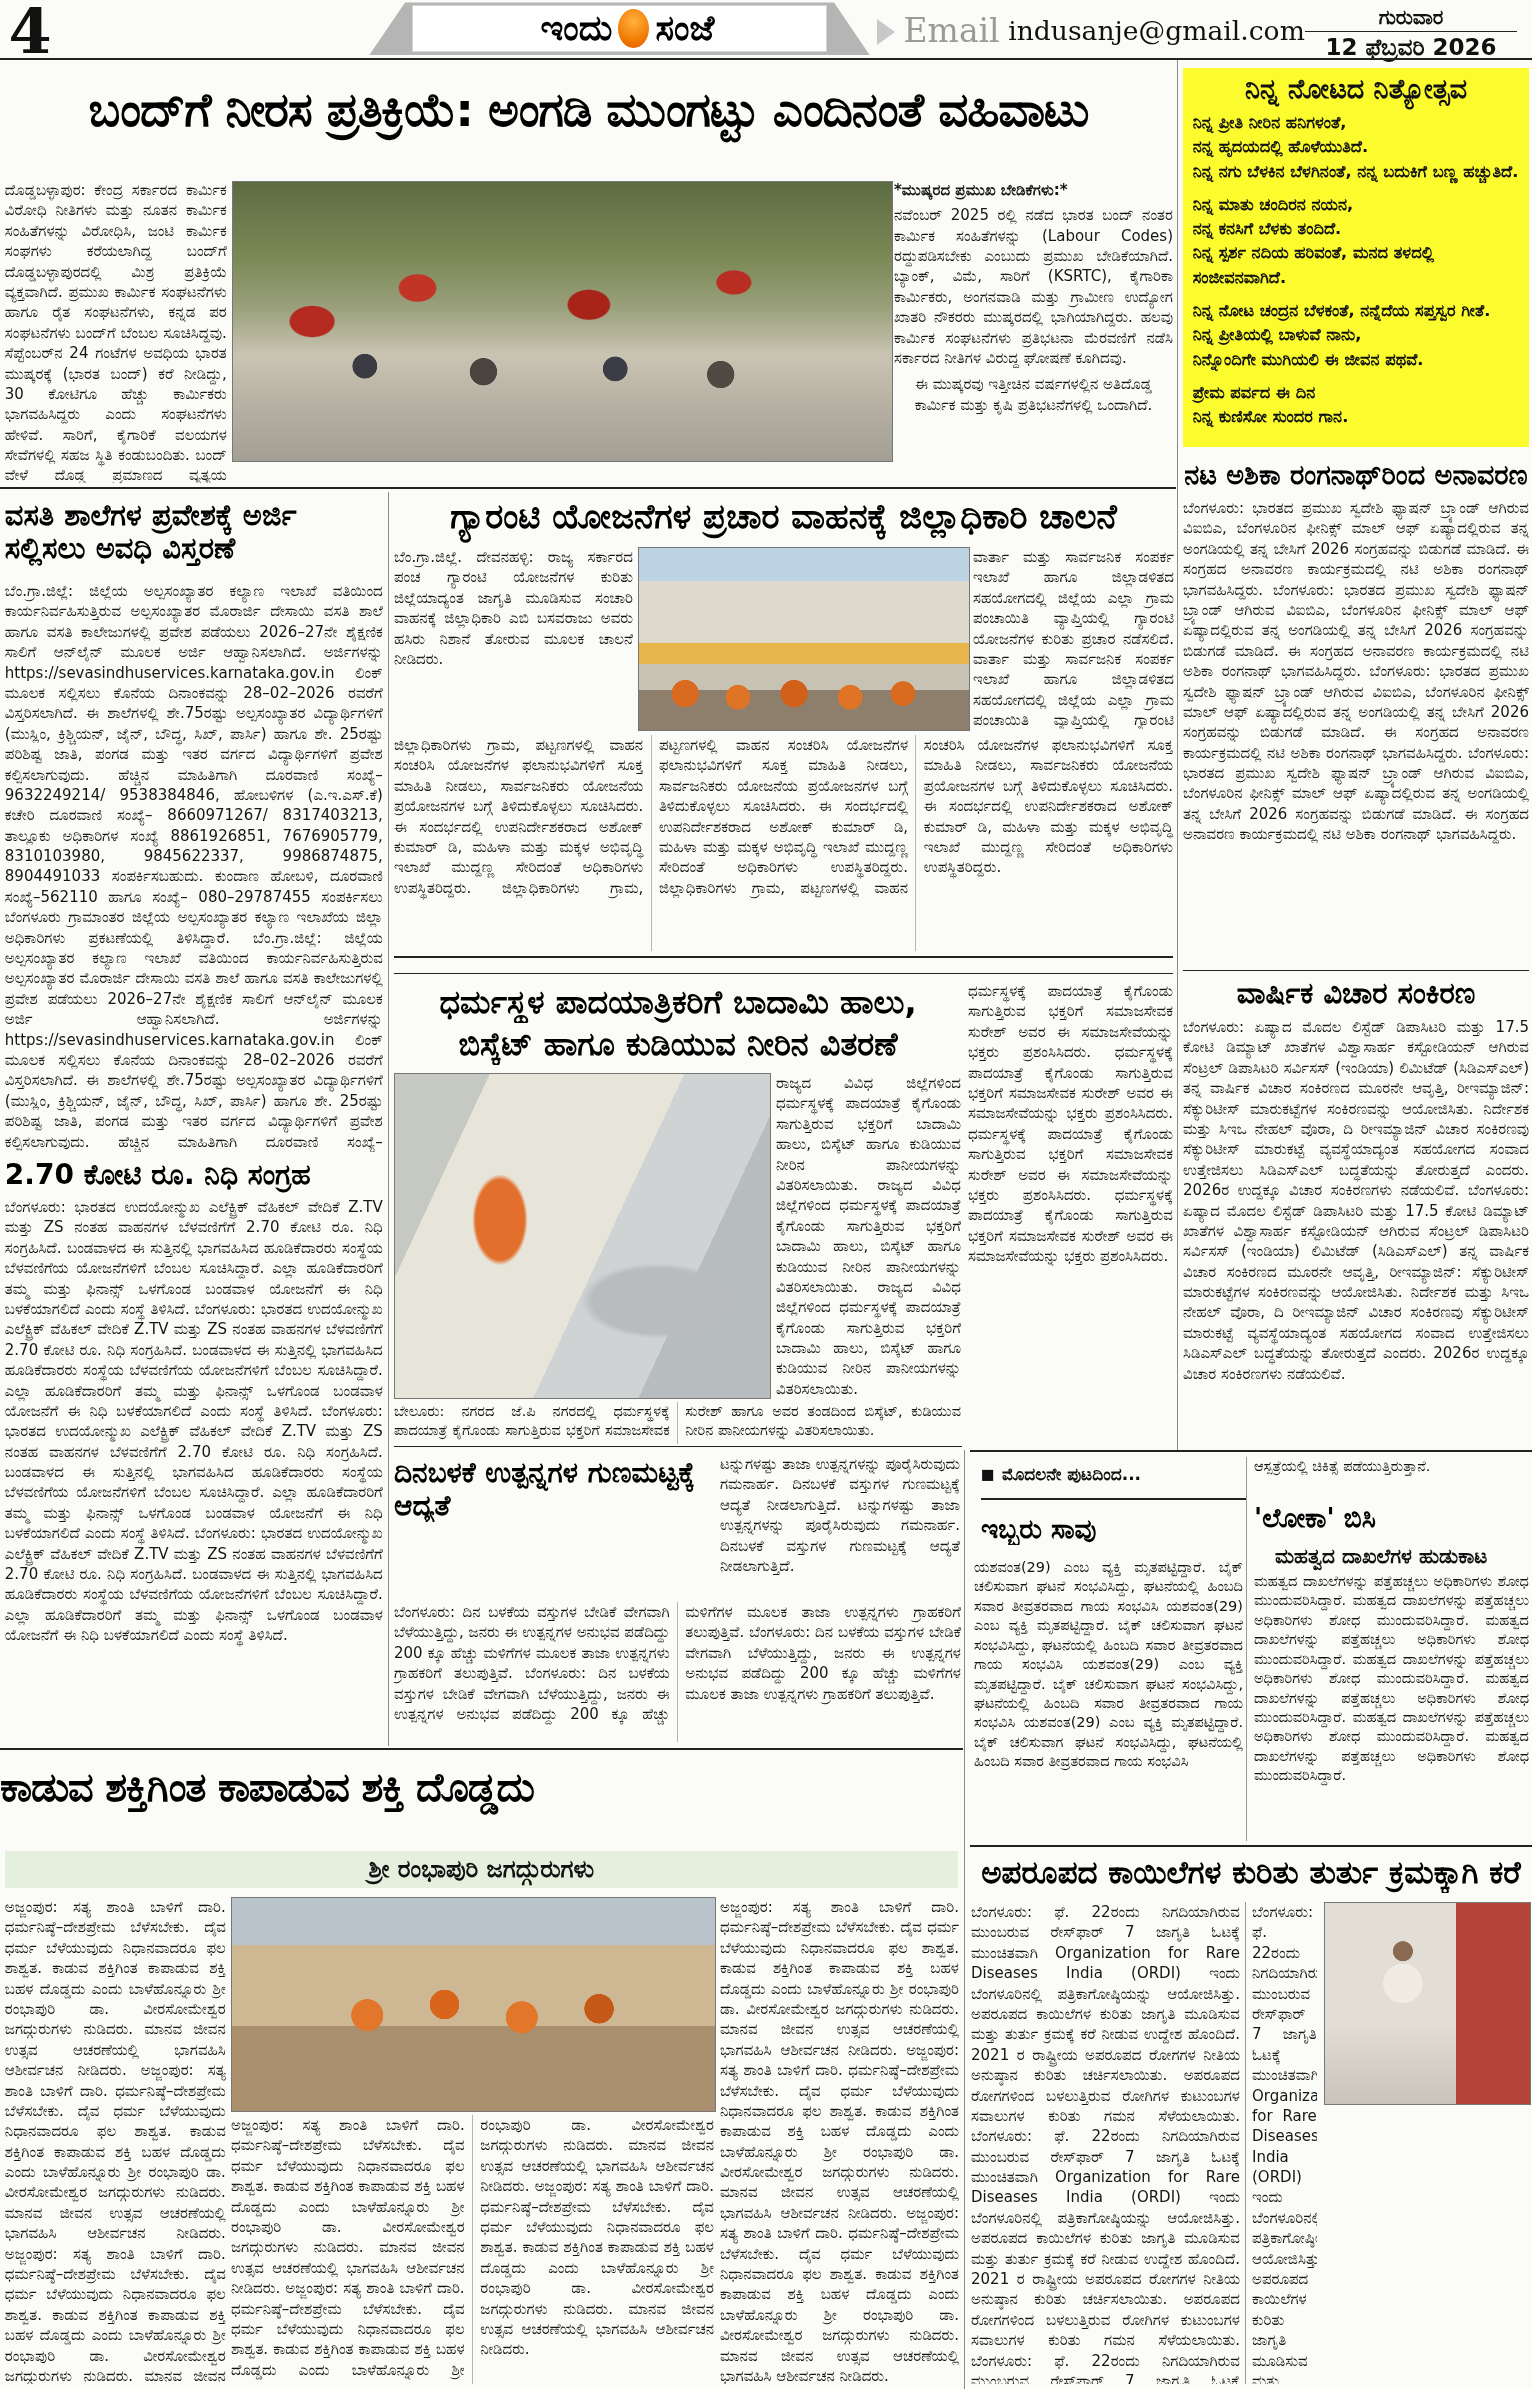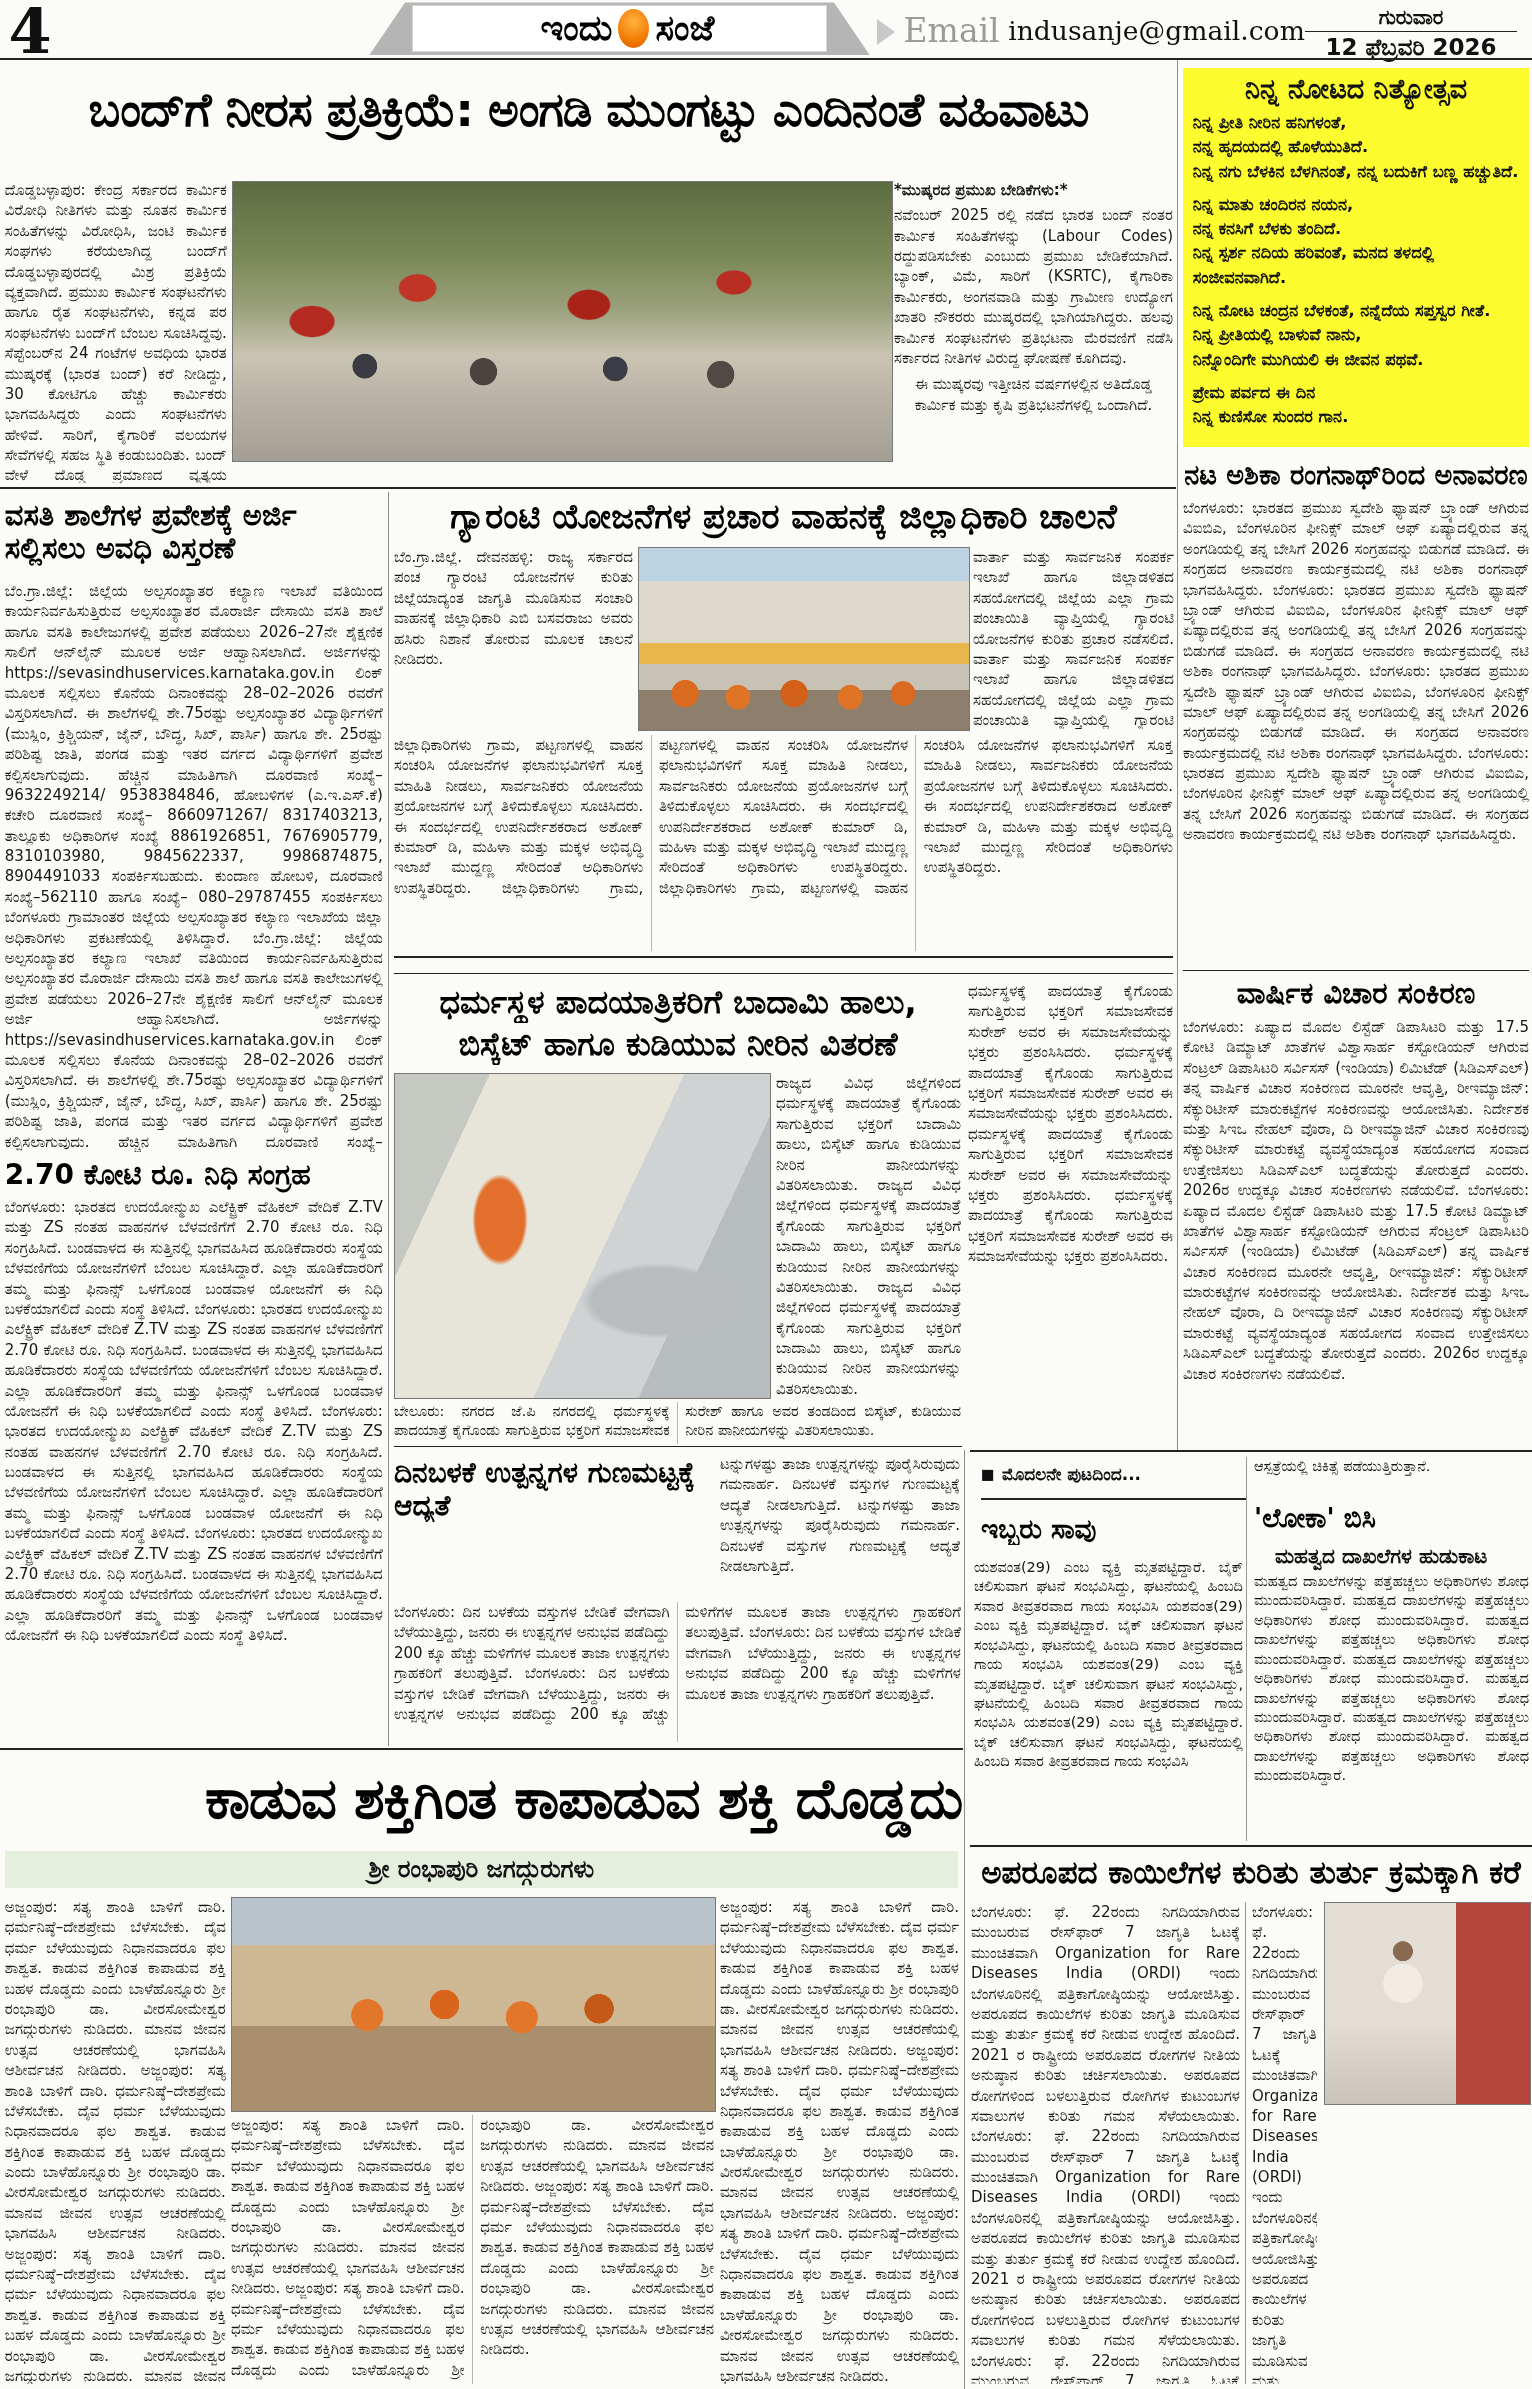--- a/index.html
+++ b/index.html
@@ -160,21 +160,21 @@
   <div class="abs headline nowrap" style="left:981px;top:1513px;width:260px;font-size:26.6px;">ಇಬ್ಬರು ಸಾವು</div>
   <div class="abs small-text" style="left:974px;top:1558px;width:269px;height:280px;">ಯಶವಂತ(29) ಎಂಬ ವ್ಯಕ್ತಿ ಮೃತಪಟ್ಟಿದ್ದಾರೆ. ಬೈಕ್ ಚಲಿಸುವಾಗ ಘಟನೆ ಸಂಭವಿಸಿದ್ದು, ಘಟನೆಯಲ್ಲಿ ಹಿಂಬದಿ ಸವಾರ ತೀವ್ರತರವಾದ ಗಾಯ ಸಂಭವಿಸಿ ಯಶವಂತ(29) ಎಂಬ ವ್ಯಕ್ತಿ ಮೃತಪಟ್ಟಿದ್ದಾರೆ. ಬೈಕ್ ಚಲಿಸುವಾಗ ಘಟನೆ ಸಂಭವಿಸಿದ್ದು, ಘಟನೆಯಲ್ಲಿ ಹಿಂಬದಿ ಸವಾರ ತೀವ್ರತರವಾದ ಗಾಯ ಸಂಭವಿಸಿ ಯಶವಂತ(29) ಎಂಬ ವ್ಯಕ್ತಿ ಮೃತಪಟ್ಟಿದ್ದಾರೆ. ಬೈಕ್ ಚಲಿಸುವಾಗ ಘಟನೆ ಸಂಭವಿಸಿದ್ದು, ಘಟನೆಯಲ್ಲಿ ಹಿಂಬದಿ ಸವಾರ ತೀವ್ರತರವಾದ ಗಾಯ ಸಂಭವಿಸಿ ಯಶವಂತ(29) ಎಂಬ ವ್ಯಕ್ತಿ ಮೃತಪಟ್ಟಿದ್ದಾರೆ. ಬೈಕ್ ಚಲಿಸುವಾಗ ಘಟನೆ ಸಂಭವಿಸಿದ್ದು, ಘಟನೆಯಲ್ಲಿ ಹಿಂಬದಿ ಸವಾರ ತೀವ್ರತರವಾದ ಗಾಯ ಸಂಭವಿಸಿ</div>
   <div class="abs rule-v" style="left:1246px;top:1457px;width:0.6px;height:384px;background:#999;"></div>
   <div class="abs small-text" style="left:1254px;top:1457px;width:275px;height:37px;">ಆಸ್ಪತ್ರೆಯಲ್ಲಿ ಚಿಕಿತ್ಸೆ ಪಡೆಯುತ್ತಿರುತ್ತಾನೆ.</div>
   <div class="abs headline nowrap" style="left:1254px;top:1502px;width:275px;font-size:26.6px;">'ಲೋಕಾ' ಬಿಸಿ</div>
   <div class="abs" style="left:1275px;top:1544px;width:254px;font-size:20px;font-weight:800;">ಮಹತ್ವದ ದಾಖಲೆಗಳ ಹುಡುಕಾಟ</div>
   <div class="abs small-text" style="left:1254px;top:1572px;width:275px;height:266px;">ಮಹತ್ವದ ದಾಖಲೆಗಳನ್ನು ಪತ್ತೆಹಚ್ಚಲು ಅಧಿಕಾರಿಗಳು ಶೋಧ ಮುಂದುವರಿಸಿದ್ದಾರೆ. ಮಹತ್ವದ ದಾಖಲೆಗಳನ್ನು ಪತ್ತೆಹಚ್ಚಲು ಅಧಿಕಾರಿಗಳು ಶೋಧ ಮುಂದುವರಿಸಿದ್ದಾರೆ. ಮಹತ್ವದ ದಾಖಲೆಗಳನ್ನು ಪತ್ತೆಹಚ್ಚಲು ಅಧಿಕಾರಿಗಳು ಶೋಧ ಮುಂದುವರಿಸಿದ್ದಾರೆ. ಮಹತ್ವದ ದಾಖಲೆಗಳನ್ನು ಪತ್ತೆಹಚ್ಚಲು ಅಧಿಕಾರಿಗಳು ಶೋಧ ಮುಂದುವರಿಸಿದ್ದಾರೆ. ಮಹತ್ವದ ದಾಖಲೆಗಳನ್ನು ಪತ್ತೆಹಚ್ಚಲು ಅಧಿಕಾರಿಗಳು ಶೋಧ ಮುಂದುವರಿಸಿದ್ದಾರೆ. ಮಹತ್ವದ ದಾಖಲೆಗಳನ್ನು ಪತ್ತೆಹಚ್ಚಲು ಅಧಿಕಾರಿಗಳು ಶೋಧ ಮುಂದುವರಿಸಿದ್ದಾರೆ. ಮಹತ್ವದ ದಾಖಲೆಗಳನ್ನು ಪತ್ತೆಹಚ್ಚಲು ಅಧಿಕಾರಿಗಳು ಶೋಧ ಮುಂದುವರಿಸಿದ್ದಾರೆ.</div>
   <div class="abs rule-h" style="left:970px;top:1845px;width:562px;height:1.8px;"></div>
 
   <div class="abs rule-h" style="left:0;top:1748px;width:963px;height:1.8px;"></div>
-  <div class="abs headline nowrap" style="left:0;top:1757px;width:962px;height:92px;font-size:56px;text-align:right;letter-spacing:-1.2px;line-height:1.5;">ಕಾಡುವ ಶಕ್ತಿಗಿಂತ ಕಾಪಾಡುವ ಶಕ್ತಿ ದೊಡ್ಡದು</div>
+  <div class="abs headline nowrap" style="left:0;top:1757px;width:962px;height:92px;font-size:40px;text-align:left;letter-spacing:-1.2px;line-height:1.5;">ಕಾಡುವ ಶಕ್ತಿಗಿಂತ ಕಾಪಾಡುವ ಶಕ್ತಿ ದೊಡ್ಡದು</div>
   <div class="abs" style="left:4.8px;top:1851px;width:953px;height:37px;background:#e4efdd;">
     <div style="font-size:24px;font-weight:800;text-align:center;line-height:37px;">ಶ್ರೀ ರಂಭಾಪುರಿ ಜಗದ್ಗುರುಗಳು</div>
   </div>
   <div class="abs body-text" style="left:4.8px;top:1897px;width:221px;height:487px;">ಅಜ್ಜಂಪುರ: ಸತ್ಯ ಶಾಂತಿ ಬಾಳಿಗೆ ದಾರಿ. ಧರ್ಮನಿಷ್ಠೆ–ದೇಶಪ್ರೇಮ ಬೆಳೆಸಬೇಕು. ದೈವ ಧರ್ಮ ಬೆಳೆಯುವುದು ನಿಧಾನವಾದರೂ ಫಲ ಶಾಶ್ವತ. ಕಾಡುವ ಶಕ್ತಿಗಿಂತ ಕಾಪಾಡುವ ಶಕ್ತಿ ಬಹಳ ದೊಡ್ಡದು ಎಂದು ಬಾಳೆಹೊನ್ನೂರು ಶ್ರೀ ರಂಭಾಪುರಿ ಡಾ. ವೀರಸೋಮೇಶ್ವರ ಜಗದ್ಗುರುಗಳು ನುಡಿದರು. ಮಾನವ ಜೀವನ ಉತ್ಸವ ಆಚರಣೆಯಲ್ಲಿ ಭಾಗವಹಿಸಿ ಆಶೀರ್ವಚನ ನೀಡಿದರು. ಅಜ್ಜಂಪುರ: ಸತ್ಯ ಶಾಂತಿ ಬಾಳಿಗೆ ದಾರಿ. ಧರ್ಮನಿಷ್ಠೆ–ದೇಶಪ್ರೇಮ ಬೆಳೆಸಬೇಕು. ದೈವ ಧರ್ಮ ಬೆಳೆಯುವುದು ನಿಧಾನವಾದರೂ ಫಲ ಶಾಶ್ವತ. ಕಾಡುವ ಶಕ್ತಿಗಿಂತ ಕಾಪಾಡುವ ಶಕ್ತಿ ಬಹಳ ದೊಡ್ಡದು ಎಂದು ಬಾಳೆಹೊನ್ನೂರು ಶ್ರೀ ರಂಭಾಪುರಿ ಡಾ. ವೀರಸೋಮೇಶ್ವರ ಜಗದ್ಗುರುಗಳು ನುಡಿದರು. ಮಾನವ ಜೀವನ ಉತ್ಸವ ಆಚರಣೆಯಲ್ಲಿ ಭಾಗವಹಿಸಿ ಆಶೀರ್ವಚನ ನೀಡಿದರು. ಅಜ್ಜಂಪುರ: ಸತ್ಯ ಶಾಂತಿ ಬಾಳಿಗೆ ದಾರಿ. ಧರ್ಮನಿಷ್ಠೆ–ದೇಶಪ್ರೇಮ ಬೆಳೆಸಬೇಕು. ದೈವ ಧರ್ಮ ಬೆಳೆಯುವುದು ನಿಧಾನವಾದರೂ ಫಲ ಶಾಶ್ವತ. ಕಾಡುವ ಶಕ್ತಿಗಿಂತ ಕಾಪಾಡುವ ಶಕ್ತಿ ಬಹಳ ದೊಡ್ಡದು ಎಂದು ಬಾಳೆಹೊನ್ನೂರು ಶ್ರೀ ರಂಭಾಪುರಿ ಡಾ. ವೀರಸೋಮೇಶ್ವರ ಜಗದ್ಗುರುಗಳು ನುಡಿದರು. ಮಾನವ ಜೀವನ ಉತ್ಸವ ಆಚರಣೆಯಲ್ಲಿ ಭಾಗವಹಿಸಿ ಆಶೀರ್ವಚನ ನೀಡಿದರು.</div>
   <div class="abs photo photo-procession" style="left:231px;top:1897px;width:483px;height:213px;"></div>
   <div class="abs body-text cols2" style="left:231px;top:2115px;width:483px;height:269px;">ಅಜ್ಜಂಪುರ: ಸತ್ಯ ಶಾಂತಿ ಬಾಳಿಗೆ ದಾರಿ. ಧರ್ಮನಿಷ್ಠೆ–ದೇಶಪ್ರೇಮ ಬೆಳೆಸಬೇಕು. ದೈವ ಧರ್ಮ ಬೆಳೆಯುವುದು ನಿಧಾನವಾದರೂ ಫಲ ಶಾಶ್ವತ. ಕಾಡುವ ಶಕ್ತಿಗಿಂತ ಕಾಪಾಡುವ ಶಕ್ತಿ ಬಹಳ ದೊಡ್ಡದು ಎಂದು ಬಾಳೆಹೊನ್ನೂರು ಶ್ರೀ ರಂಭಾಪುರಿ ಡಾ. ವೀರಸೋಮೇಶ್ವರ ಜಗದ್ಗುರುಗಳು ನುಡಿದರು. ಮಾನವ ಜೀವನ ಉತ್ಸವ ಆಚರಣೆಯಲ್ಲಿ ಭಾಗವಹಿಸಿ ಆಶೀರ್ವಚನ ನೀಡಿದರು. ಅಜ್ಜಂಪುರ: ಸತ್ಯ ಶಾಂತಿ ಬಾಳಿಗೆ ದಾರಿ. ಧರ್ಮನಿಷ್ಠೆ–ದೇಶಪ್ರೇಮ ಬೆಳೆಸಬೇಕು. ದೈವ ಧರ್ಮ ಬೆಳೆಯುವುದು ನಿಧಾನವಾದರೂ ಫಲ ಶಾಶ್ವತ. ಕಾಡುವ ಶಕ್ತಿಗಿಂತ ಕಾಪಾಡುವ ಶಕ್ತಿ ಬಹಳ ದೊಡ್ಡದು ಎಂದು ಬಾಳೆಹೊನ್ನೂರು ಶ್ರೀ ರಂಭಾಪುರಿ ಡಾ. ವೀರಸೋಮೇಶ್ವರ ಜಗದ್ಗುರುಗಳು ನುಡಿದರು. ಮಾನವ ಜೀವನ ಉತ್ಸವ ಆಚರಣೆಯಲ್ಲಿ ಭಾಗವಹಿಸಿ ಆಶೀರ್ವಚನ ನೀಡಿದರು. ಅಜ್ಜಂಪುರ: ಸತ್ಯ ಶಾಂತಿ ಬಾಳಿಗೆ ದಾರಿ. ಧರ್ಮನಿಷ್ಠೆ–ದೇಶಪ್ರೇಮ ಬೆಳೆಸಬೇಕು. ದೈವ ಧರ್ಮ ಬೆಳೆಯುವುದು ನಿಧಾನವಾದರೂ ಫಲ ಶಾಶ್ವತ. ಕಾಡುವ ಶಕ್ತಿಗಿಂತ ಕಾಪಾಡುವ ಶಕ್ತಿ ಬಹಳ ದೊಡ್ಡದು ಎಂದು ಬಾಳೆಹೊನ್ನೂರು ಶ್ರೀ ರಂಭಾಪುರಿ ಡಾ. ವೀರಸೋಮೇಶ್ವರ ಜಗದ್ಗುರುಗಳು ನುಡಿದರು. ಮಾನವ ಜೀವನ ಉತ್ಸವ ಆಚರಣೆಯಲ್ಲಿ ಭಾಗವಹಿಸಿ ಆಶೀರ್ವಚನ ನೀಡಿದರು.</div>
   <div class="abs body-text" style="left:720px;top:1897px;width:239px;height:487px;">ಅಜ್ಜಂಪುರ: ಸತ್ಯ ಶಾಂತಿ ಬಾಳಿಗೆ ದಾರಿ. ಧರ್ಮನಿಷ್ಠೆ–ದೇಶಪ್ರೇಮ ಬೆಳೆಸಬೇಕು. ದೈವ ಧರ್ಮ ಬೆಳೆಯುವುದು ನಿಧಾನವಾದರೂ ಫಲ ಶಾಶ್ವತ. ಕಾಡುವ ಶಕ್ತಿಗಿಂತ ಕಾಪಾಡುವ ಶಕ್ತಿ ಬಹಳ ದೊಡ್ಡದು ಎಂದು ಬಾಳೆಹೊನ್ನೂರು ಶ್ರೀ ರಂಭಾಪುರಿ ಡಾ. ವೀರಸೋಮೇಶ್ವರ ಜಗದ್ಗುರುಗಳು ನುಡಿದರು. ಮಾನವ ಜೀವನ ಉತ್ಸವ ಆಚರಣೆಯಲ್ಲಿ ಭಾಗವಹಿಸಿ ಆಶೀರ್ವಚನ ನೀಡಿದರು. ಅಜ್ಜಂಪುರ: ಸತ್ಯ ಶಾಂತಿ ಬಾಳಿಗೆ ದಾರಿ. ಧರ್ಮನಿಷ್ಠೆ–ದೇಶಪ್ರೇಮ ಬೆಳೆಸಬೇಕು. ದೈವ ಧರ್ಮ ಬೆಳೆಯುವುದು ನಿಧಾನವಾದರೂ ಫಲ ಶಾಶ್ವತ. ಕಾಡುವ ಶಕ್ತಿಗಿಂತ ಕಾಪಾಡುವ ಶಕ್ತಿ ಬಹಳ ದೊಡ್ಡದು ಎಂದು ಬಾಳೆಹೊನ್ನೂರು ಶ್ರೀ ರಂಭಾಪುರಿ ಡಾ. ವೀರಸೋಮೇಶ್ವರ ಜಗದ್ಗುರುಗಳು ನುಡಿದರು. ಮಾನವ ಜೀವನ ಉತ್ಸವ ಆಚರಣೆಯಲ್ಲಿ ಭಾಗವಹಿಸಿ ಆಶೀರ್ವಚನ ನೀಡಿದರು. ಅಜ್ಜಂಪುರ: ಸತ್ಯ ಶಾಂತಿ ಬಾಳಿಗೆ ದಾರಿ. ಧರ್ಮನಿಷ್ಠೆ–ದೇಶಪ್ರೇಮ ಬೆಳೆಸಬೇಕು. ದೈವ ಧರ್ಮ ಬೆಳೆಯುವುದು ನಿಧಾನವಾದರೂ ಫಲ ಶಾಶ್ವತ. ಕಾಡುವ ಶಕ್ತಿಗಿಂತ ಕಾಪಾಡುವ ಶಕ್ತಿ ಬಹಳ ದೊಡ್ಡದು ಎಂದು ಬಾಳೆಹೊನ್ನೂರು ಶ್ರೀ ರಂಭಾಪುರಿ ಡಾ. ವೀರಸೋಮೇಶ್ವರ ಜಗದ್ಗುರುಗಳು ನುಡಿದರು. ಮಾನವ ಜೀವನ ಉತ್ಸವ ಆಚರಣೆಯಲ್ಲಿ ಭಾಗವಹಿಸಿ ಆಶೀರ್ವಚನ ನೀಡಿದರು.</div>
 
   <div class="abs headline nowrap" style="left:970px;top:1854px;width:562px;height:39px;font-size:31px;text-align:center;line-height:1.2;">ಅಪರೂಪದ ಕಾಯಿಲೆಗಳ ಕುರಿತು ತುರ್ತು ಕ್ರಮಕ್ಕಾಗಿ ಕರೆ</div>
   <div class="abs body-text" style="left:971px;top:1902px;width:269px;height:482px;">ಬೆಂಗಳೂರು: ಫೆ. 22ರಂದು ನಿಗದಿಯಾಗಿರುವ ಮುಂಬರುವ ರೇಸ್‌ಫಾರ್ 7 ಜಾಗೃತಿ ಓಟಕ್ಕೆ ಮುಂಚಿತವಾಗಿ Organization for Rare Diseases India (ORDI) ಇಂದು ಬೆಂಗಳೂರಿನಲ್ಲಿ ಪತ್ರಿಕಾಗೋಷ್ಠಿಯನ್ನು ಆಯೋಜಿಸಿತ್ತು. ಅಪರೂಪದ ಕಾಯಿಲೆಗಳ ಕುರಿತು ಜಾಗೃತಿ ಮೂಡಿಸುವ ಮತ್ತು ತುರ್ತು ಕ್ರಮಕ್ಕೆ ಕರೆ ನೀಡುವ ಉದ್ದೇಶ ಹೊಂದಿದೆ. 2021 ರ ರಾಷ್ಟ್ರೀಯ ಅಪರೂಪದ ರೋಗಗಳ ನೀತಿಯ ಅನುಷ್ಠಾನ ಕುರಿತು ಚರ್ಚಿಸಲಾಯಿತು. ಅಪರೂಪದ ರೋಗಗಳಿಂದ ಬಳಲುತ್ತಿರುವ ರೋಗಿಗಳ ಕುಟುಂಬಗಳ ಸವಾಲುಗಳ ಕುರಿತು ಗಮನ ಸೆಳೆಯಲಾಯಿತು. ಬೆಂಗಳೂರು: ಫೆ. 22ರಂದು ನಿಗದಿಯಾಗಿರುವ ಮುಂಬರುವ ರೇಸ್‌ಫಾರ್ 7 ಜಾಗೃತಿ ಓಟಕ್ಕೆ ಮುಂಚಿತವಾಗಿ Organization for Rare Diseases India (ORDI) ಇಂದು ಬೆಂಗಳೂರಿನಲ್ಲಿ ಪತ್ರಿಕಾಗೋಷ್ಠಿಯನ್ನು ಆಯೋಜಿಸಿತ್ತು. ಅಪರೂಪದ ಕಾಯಿಲೆಗಳ ಕುರಿತು ಜಾಗೃತಿ ಮೂಡಿಸುವ ಮತ್ತು ತುರ್ತು ಕ್ರಮಕ್ಕೆ ಕರೆ ನೀಡುವ ಉದ್ದೇಶ ಹೊಂದಿದೆ. 2021 ರ ರಾಷ್ಟ್ರೀಯ ಅಪರೂಪದ ರೋಗಗಳ ನೀತಿಯ ಅನುಷ್ಠಾನ ಕುರಿತು ಚರ್ಚಿಸಲಾಯಿತು. ಅಪರೂಪದ ರೋಗಗಳಿಂದ ಬಳಲುತ್ತಿರುವ ರೋಗಿಗಳ ಕುಟುಂಬಗಳ ಸವಾಲುಗಳ ಕುರಿತು ಗಮನ ಸೆಳೆಯಲಾಯಿತು. ಬೆಂಗಳೂರು: ಫೆ. 22ರಂದು ನಿಗದಿಯಾಗಿರುವ ಮುಂಬರುವ ರೇಸ್‌ಫಾರ್ 7 ಜಾಗೃತಿ ಓಟಕ್ಕೆ ಮುಂಚಿತವಾಗಿ Organization for Rare Diseases India (ORDI) ಇಂದು ಬೆಂಗಳೂರಿನಲ್ಲಿ ಪತ್ರಿಕಾಗೋಷ್ಠಿಯನ್ನು ಆಯೋಜಿಸಿತ್ತು. ಅಪರೂಪದ ಕಾಯಿಲೆಗಳ ಕುರಿತು ಜಾಗೃತಿ ಮೂಡಿಸುವ ಮತ್ತು ತುರ್ತು ಕ್ರಮಕ್ಕೆ ಕರೆ ನೀಡುವ ಉದ್ದೇಶ ಹೊಂದಿದೆ. 2021 ರ ರಾಷ್ಟ್ರೀಯ ಅಪರೂಪದ ರೋಗಗಳ ನೀತಿಯ ಅನುಷ್ಠಾನ ಕುರಿತು ಚರ್ಚಿಸಲಾಯಿತು. ಅಪರೂಪದ ರೋಗಗಳಿಂದ ಬಳಲುತ್ತಿರುವ ರೋಗಿಗಳ ಕುಟುಂಬಗಳ ಸವಾಲುಗಳ ಕುರಿತು ಗಮನ ಸೆಳೆಯಲಾಯಿತು.</div>

